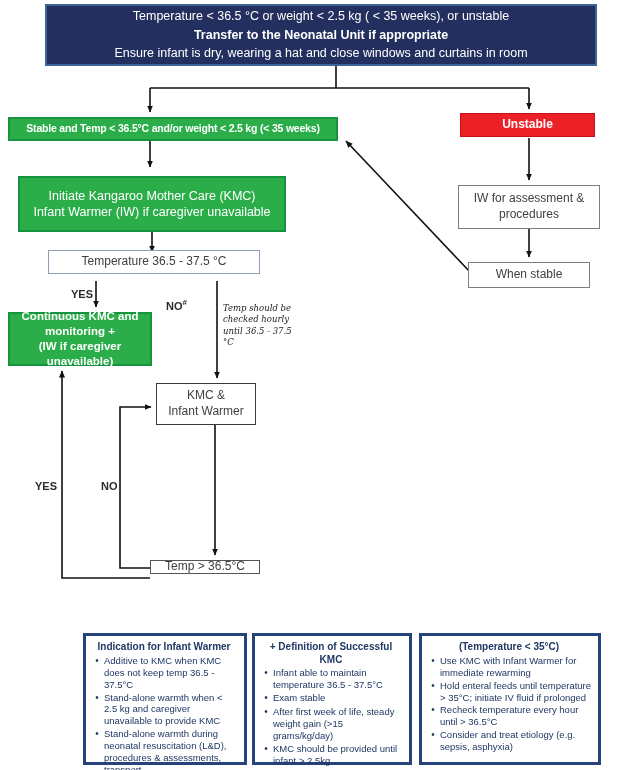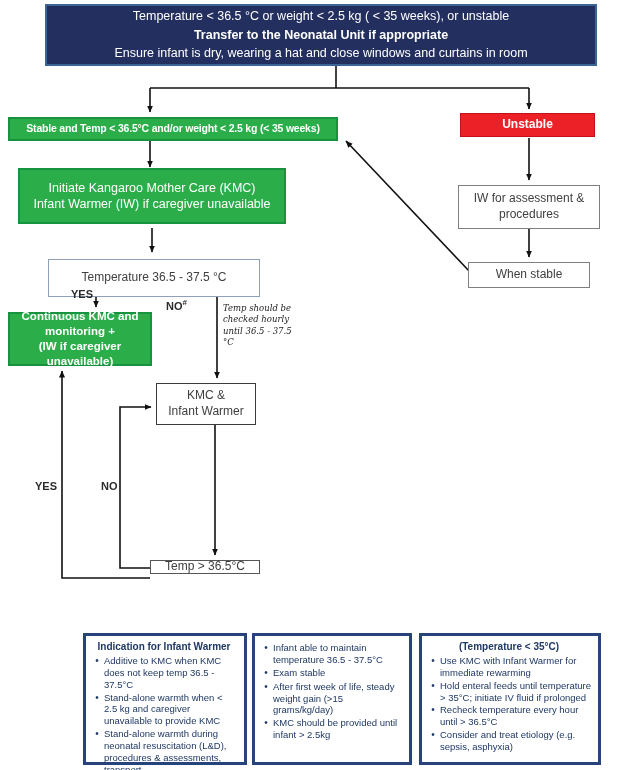--- a/index.html
+++ b/index.html
@@ -62,26 +62,26 @@
   </div>
 
   <div class="node greenbox" style="left:8px;top:117px;width:330px;height:24px;font-size:10.5px;letter-spacing:-0.2px;white-space:nowrap;">
     <div>Stable and Temp &lt; 36.5°C and/or weight &lt; 2.5 kg (&lt; 35 weeks)</div>
   </div>
 
   <div class="node redbox" style="left:460px;top:113px;width:135px;height:24px;">
     <div>Unstable</div>
   </div>
 
-  <div class="node greenbox" style="left:18px;top:168px;width:268px;height:56px;font-size:12.5px;font-weight:normal;">
+  <div class="node greenbox" style="left:18px;top:176px;width:268px;height:56px;font-size:12.5px;font-weight:normal;">
     <div>Initiate Kangaroo Mother Care (KMC)</div>
     <div>Infant Warmer (IW) if caregiver unavailable</div>
   </div>
 
-  <div class="node plain" style="left:48px;top:259px;width:212px;height:38px;border:1.5px solid #8EA0B8;">
+  <div class="node plain" style="left:48px;top:250px;width:212px;height:24px;border:1.5px solid #8EA0B8;">
     <div>Temperature 36.5 - 37.5 °C</div>
   </div>
 
   <div class="lbl" style="left:71px;top:288px;">YES</div>
   <div class="lbl" style="left:166px;top:291px;margin-top:7px;">
     <span>NO</span><sup>#</sup>
   </div>
   <div class="note" style="left:223px;top:303px;width:80px;">Temp should be checked hourly until 36.5 - 37.5 °C</div>
 
   <div class="node greenbox" style="left:8px;top:312px;width:144px;height:54px;font-size:11.5px;">
@@ -117,20 +117,21 @@
       </div>
     <div class="bullet">
         <span>Stand-alone warmth when &lt; 2.5 kg and caregiver unavailable to provide KMC</span>
       </div>
     <div class="bullet">
         <span>Stand-alone warmth during neonatal resuscitation (L&amp;D), procedures &amp; assessments, transport</span>
       </div>
   </div>
 
   <div class="panel" style="left:252px;top:633px;width:160px;height:132px;">
+    <div class="panel-title">+ Definition of Successful KMC</div>
     <div class="bullet">
         <span>Infant able to maintain temperature 36.5 - 37.5°C</span>
       </div>
     <div class="bullet">
         <span>Exam stable</span>
       </div>
     <div class="bullet">
         <span>After first week of life, steady weight gain (&gt;15 grams/kg/day)</span>
       </div>
     <div class="bullet">

